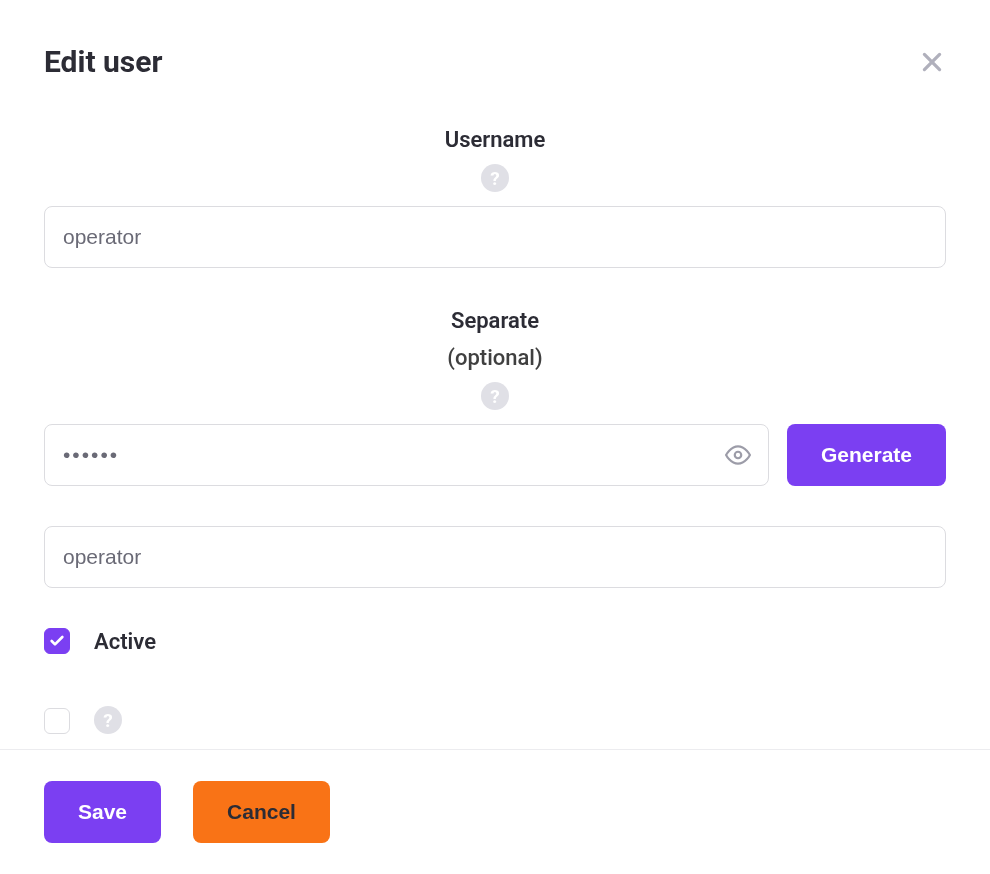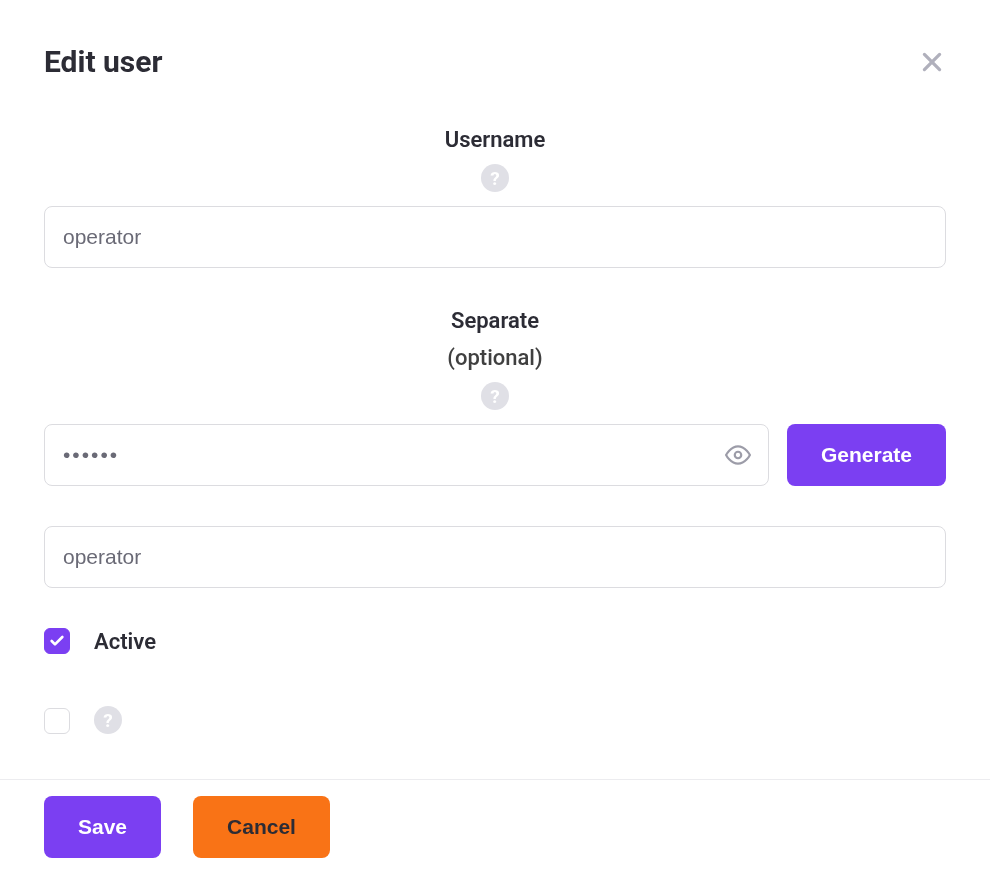--- a/index.html
+++ b/index.html
@@ -168,21 +168,21 @@
       font-size: 22px;
       font-weight: 600;
       color: #2c2c35;
     }
     .footer {
       position: absolute;
       bottom: 0;
       left: 0;
       right: 0;
       border-top: 1px solid #ececef;
-      padding: 16px 44px;
+      padding: 31px 44px;
       display: flex;
       gap: 32px;
     }
   </style>
 </head>
 <body>
 
 <div class="dialog">
   <div class="header">
     <h1 class="title">Edit user</h1>

